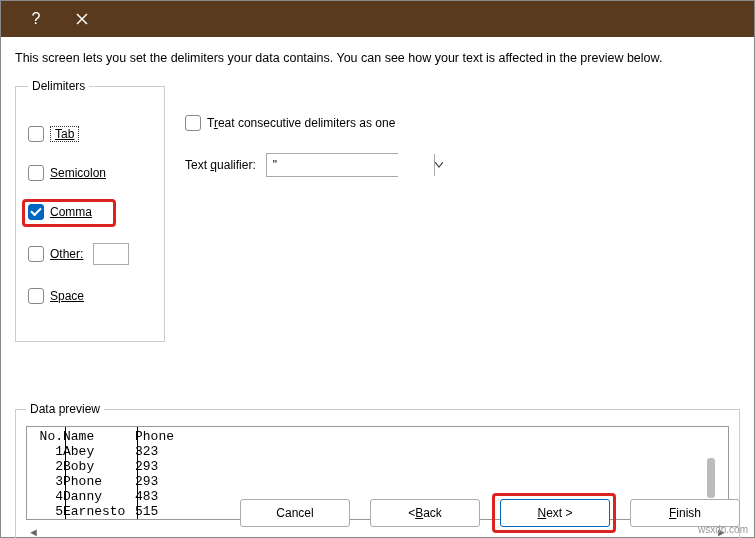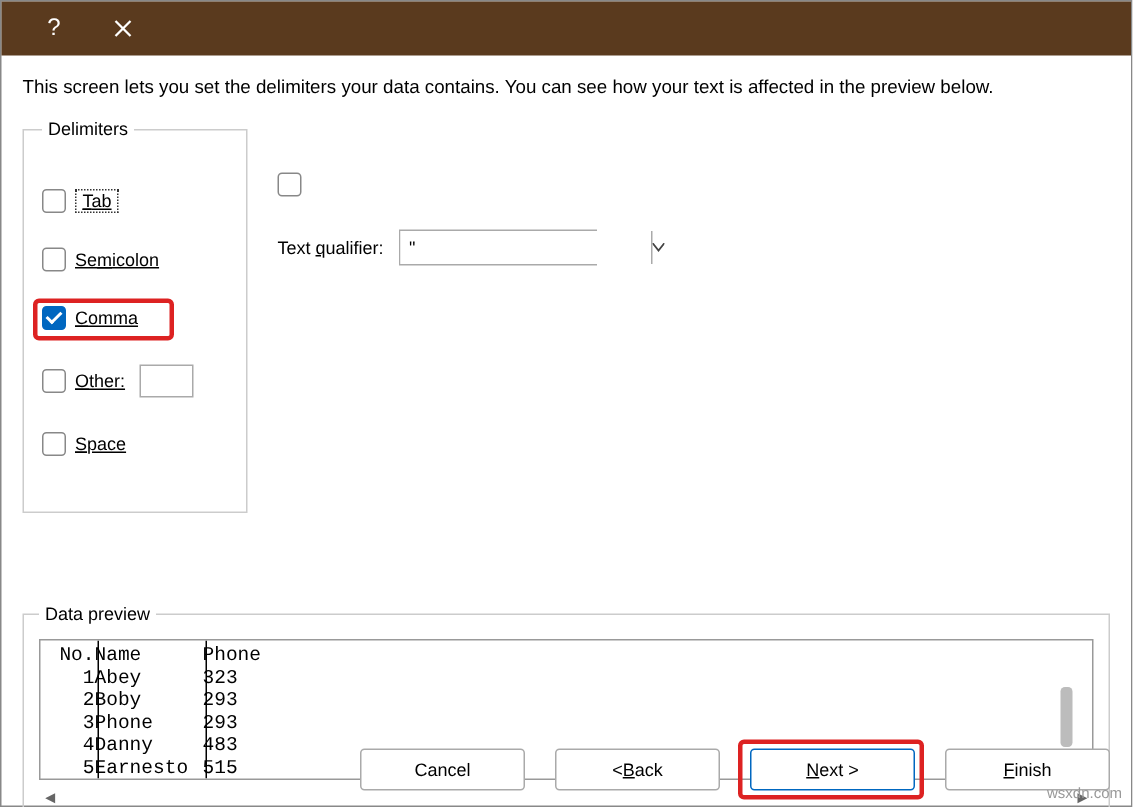--- a/index.html
+++ b/index.html
@@ -272,20 +272,21 @@
 
       <div class="chk-row">
         <div class="chk"></div>
         <span class="chk-label"><u>S</u>pace</span>
       </div>
     </fieldset>
 
     <div class="rightpane">
       <div class="treat-row">
         <div class="chk"></div>
+        <span class="chk-label">T<u>r</u>eat consecutive delimiters as one</span>
       </div>
       <div class="qualifier-row">
         <span class="qualifier-label">Text <u>q</u>ualifier:</span>
         <div class="combo">
           <input class="combo-input" value="&quot;" style="">
           <div class="combo-btn">
             <svg viewBox="0 0 8 6">
                 <polyline points="0,0 4,5 8,0" fill="none" stroke="#444" stroke-width="1.2"></polyline>
               </svg>
           </div>

